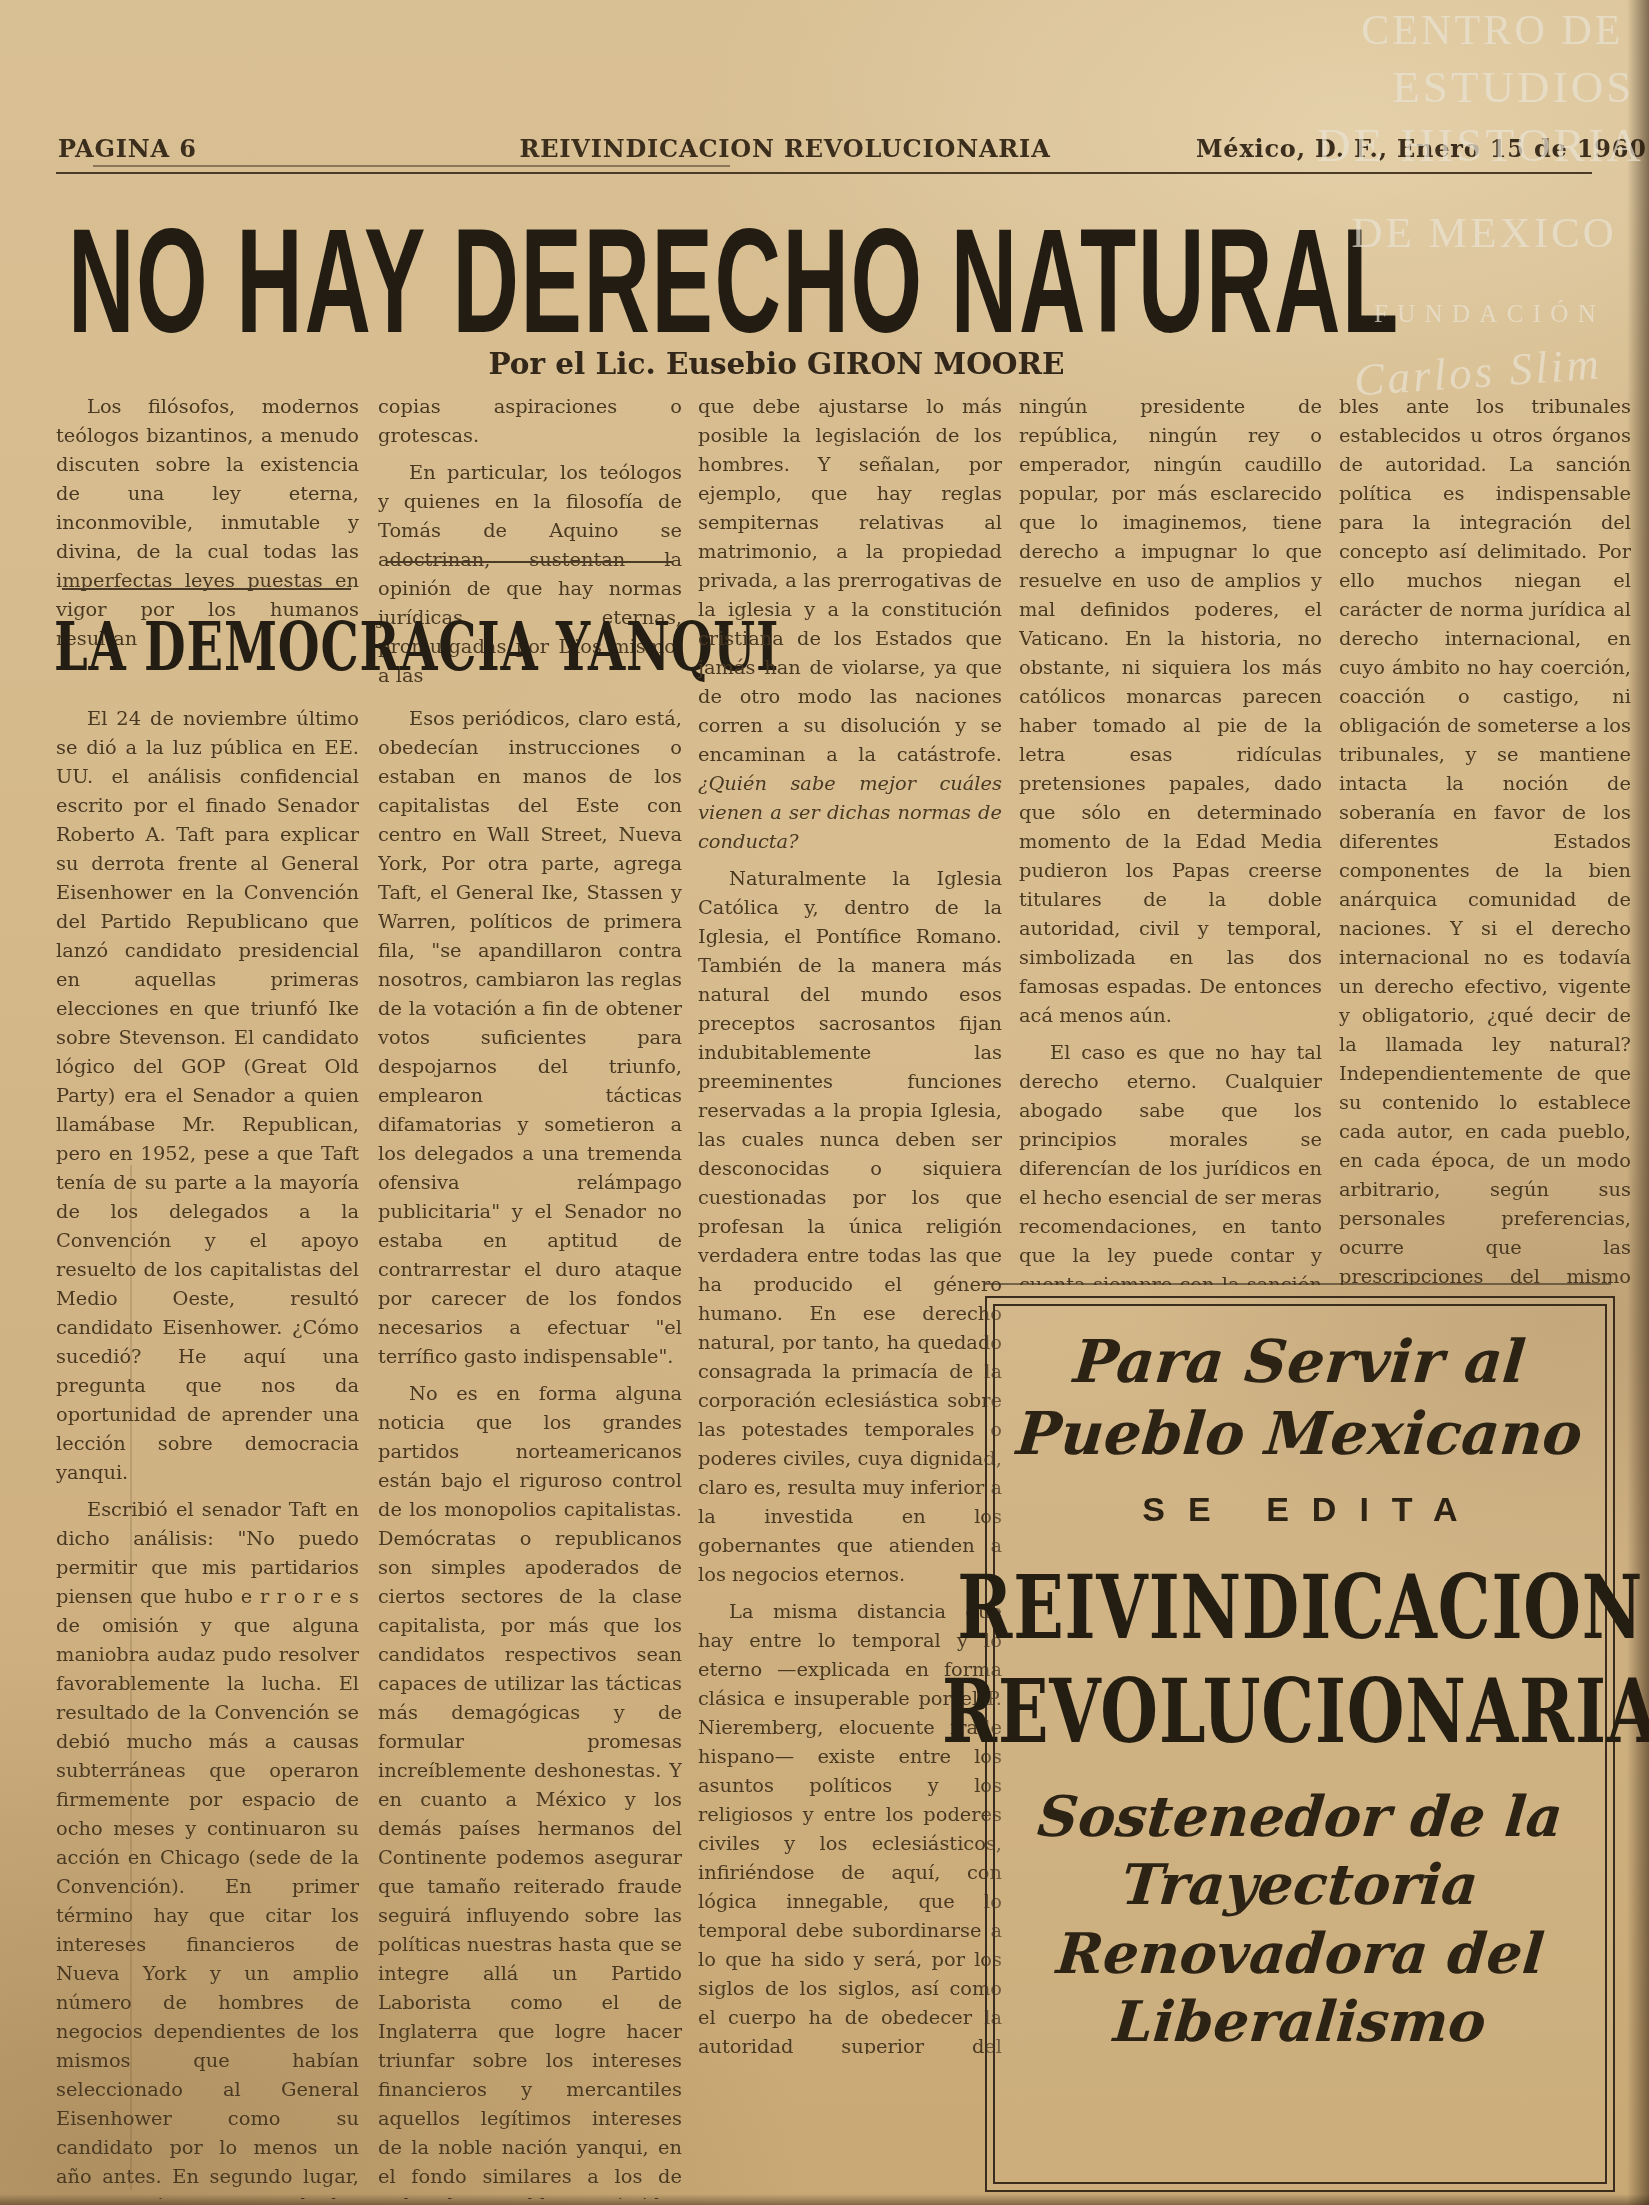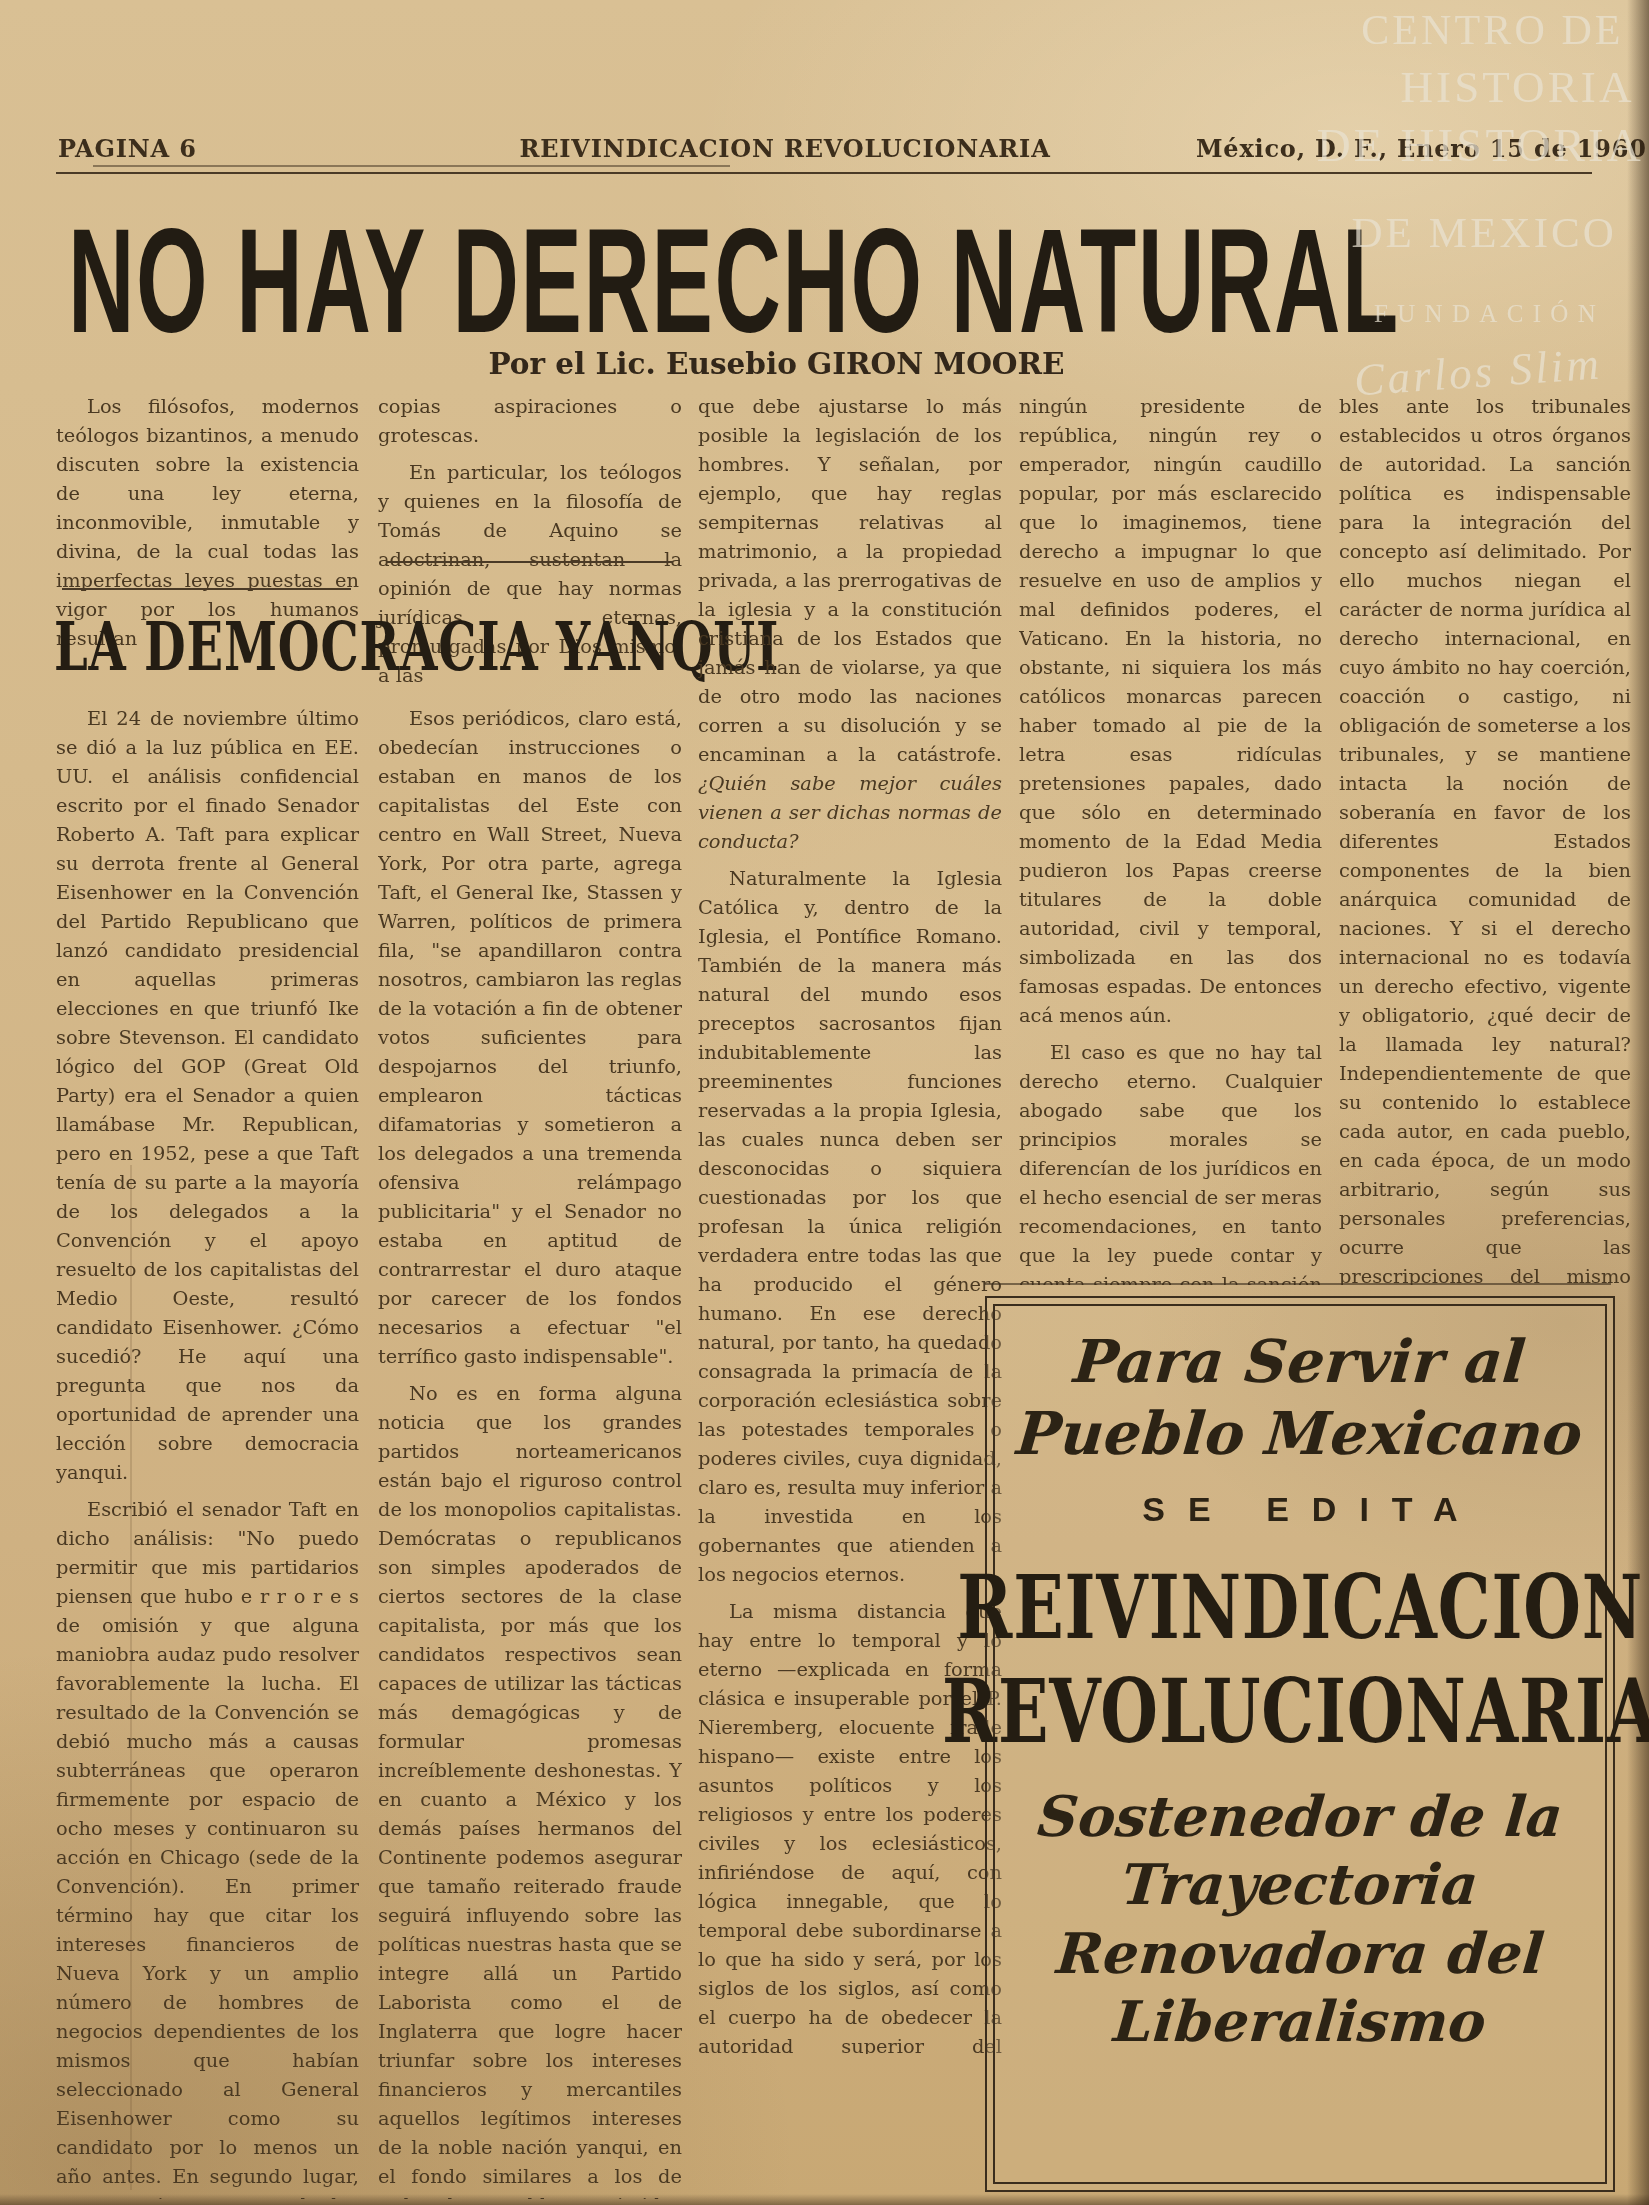--- a/index.html
+++ b/index.html
@@ -139,21 +139,21 @@
       <div class="gap"></div>
       <div class="ad-script tail">Sostenedor de la</div>
       <div class="ad-script tail">Trayectoria</div>
       <div class="ad-script tail">Renovadora del</div>
       <div class="ad-script tail">Liberalismo</div>
     </div>
   </div>
 
   <div class="wm">
     <div class="w0">CENTRO DE</div>
-    <div class="w1">HISTORIA</div>
+    <div class="w1">ESTUDIOS</div>
     <div class="w2">DE HISTORIA</div>
     <div class="w3">DE MEXICO</div>
     <div class="w4">FUNDACIÓN</div>
     <div class="signature">Carlos Slim</div>
   </div>
 
   <div class="fold"></div>
   <div class="edge-right"></div>
   <div class="edge-bottom"></div>
 </div>

